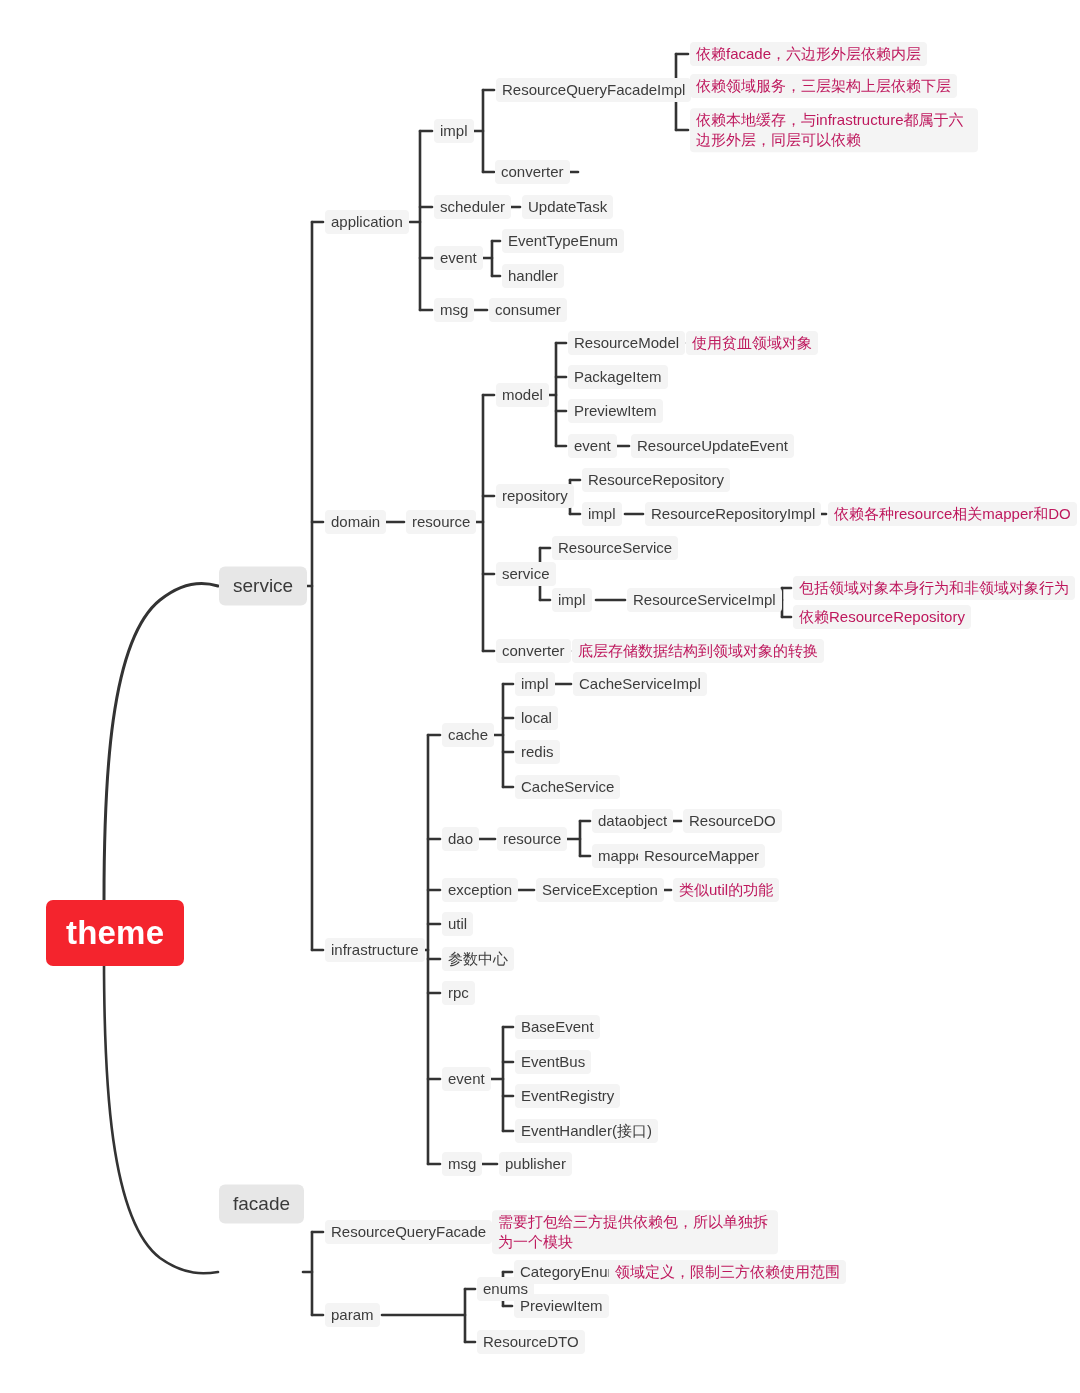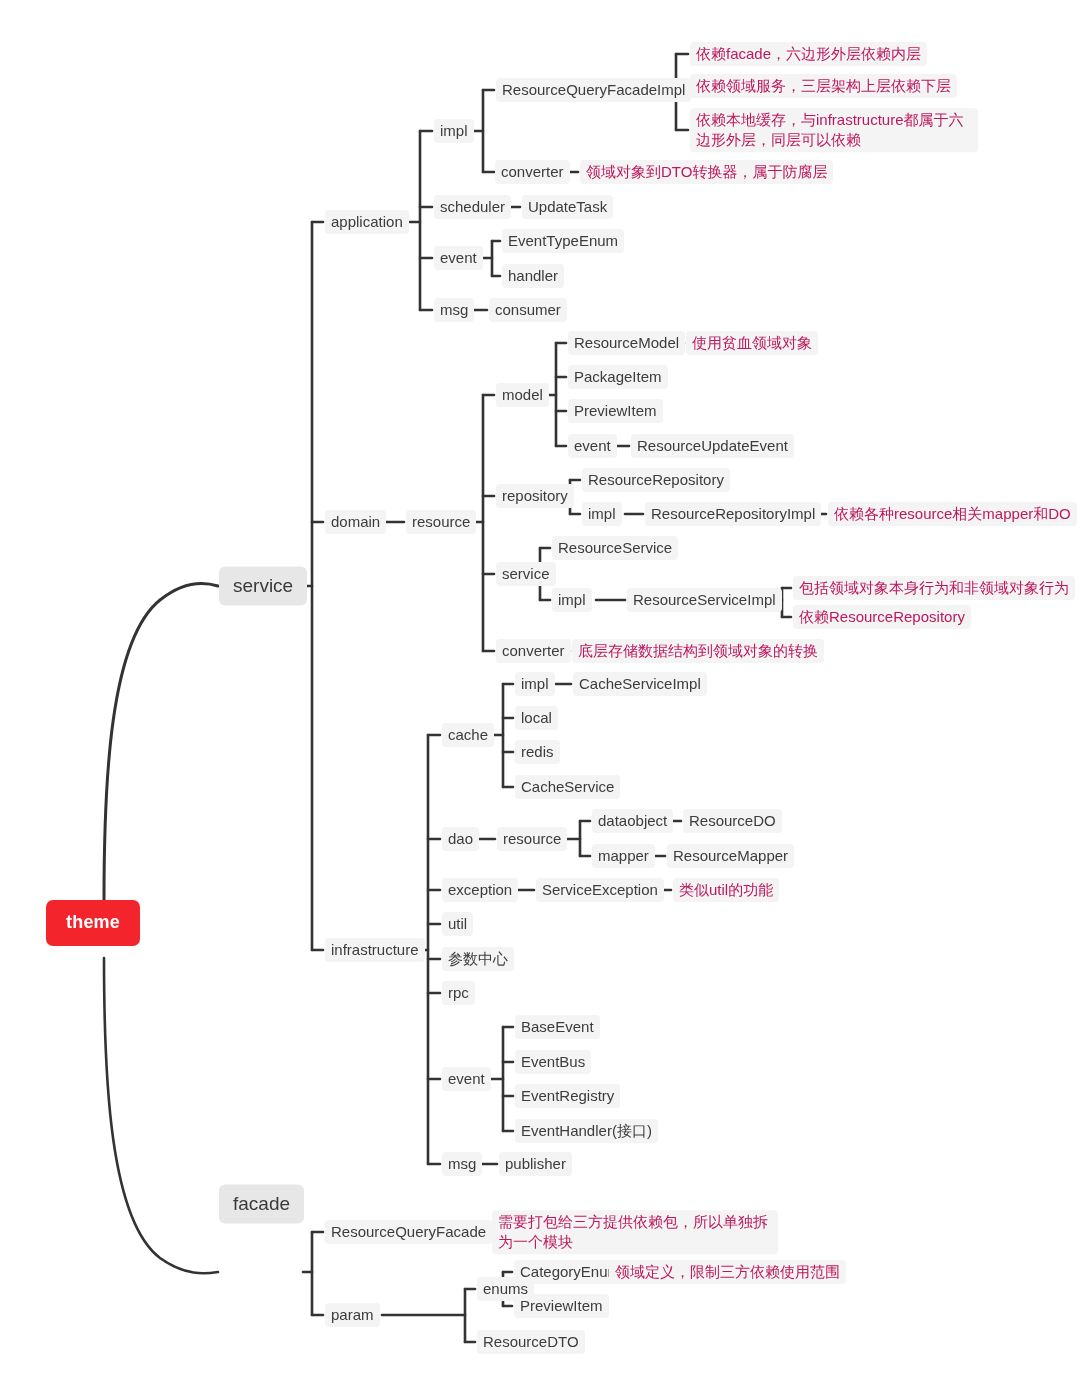--- a/index.html
+++ b/index.html
@@ -28,21 +28,21 @@
     background: #f3f3f3;
     border-radius: 4px;
     padding: 2px 6px;
     line-height: 1.32;
     transform: translateY(-50%);
   }
   
   .n-root {
     background: #f4242d;
     color: #ffffff;
-    font-size: 18px;
+    font-size: 33px;
     font-weight: bold;
     border-radius: 7px;
     padding: 11px 20px;
     letter-spacing: 0.2px;
   }
   .n-l1 {
     background: #e7e7e7;
     color: #3a3a3a;
     font-size: 19px;
     border-radius: 6px;
@@ -234,23 +234,20 @@
   </div>
   <div class="node n-note" style="left:690px; top:86px;">
     <span>依赖领域服务，三层架构上层依赖下层</span>
   </div>
   <div class="node n-note n-wrap" style="left:690px; top:130px; width:288px;">
     <span>依赖本地缓存，与infrastructure都属于六边形外层，同层可以依赖</span>
   </div>
   <div class="node n-l4" style="left:495px; top:172px;">
     <span>converter</span>
   </div>
-  <div class="node n-note" style="left:580px; top:172px;">
-    <span>领域对象到DTO转换器，属于防腐层</span>
-  </div>
   <div class="node n-l3" style="left:434px; top:207px;">
     <span>scheduler</span>
   </div>
   <div class="node n-l4" style="left:522px; top:207px;">
     <span>UpdateTask</span>
   </div>
   <div class="node n-l3" style="left:434px; top:258px;">
     <span>event</span>
   </div>
   <div class="node n-l4" style="left:502px; top:241px;">
@@ -366,21 +363,21 @@
   </div>
   <div class="node n-l5" style="left:592px; top:821px;">
     <span>dataobject</span>
   </div>
   <div class="node n-l5" style="left:683px; top:821px;">
     <span>ResourceDO</span>
   </div>
   <div class="node n-l5" style="left:592px; top:856px;">
     <span>mapper</span>
   </div>
-  <div class="node n-l5" style="left:667px; top:856px;">
+  <div class="node n-l5" style="left:638px; top:856px;">
     <span>ResourceMapper</span>
   </div>
 
   <div class="node n-l3" style="left:442px; top:890px;">
     <span>exception</span>
   </div>
   <div class="node n-l4" style="left:536px; top:890px;">
     <span>ServiceException</span>
   </div>
   <div class="node n-note" style="left:673px; top:890px;">

